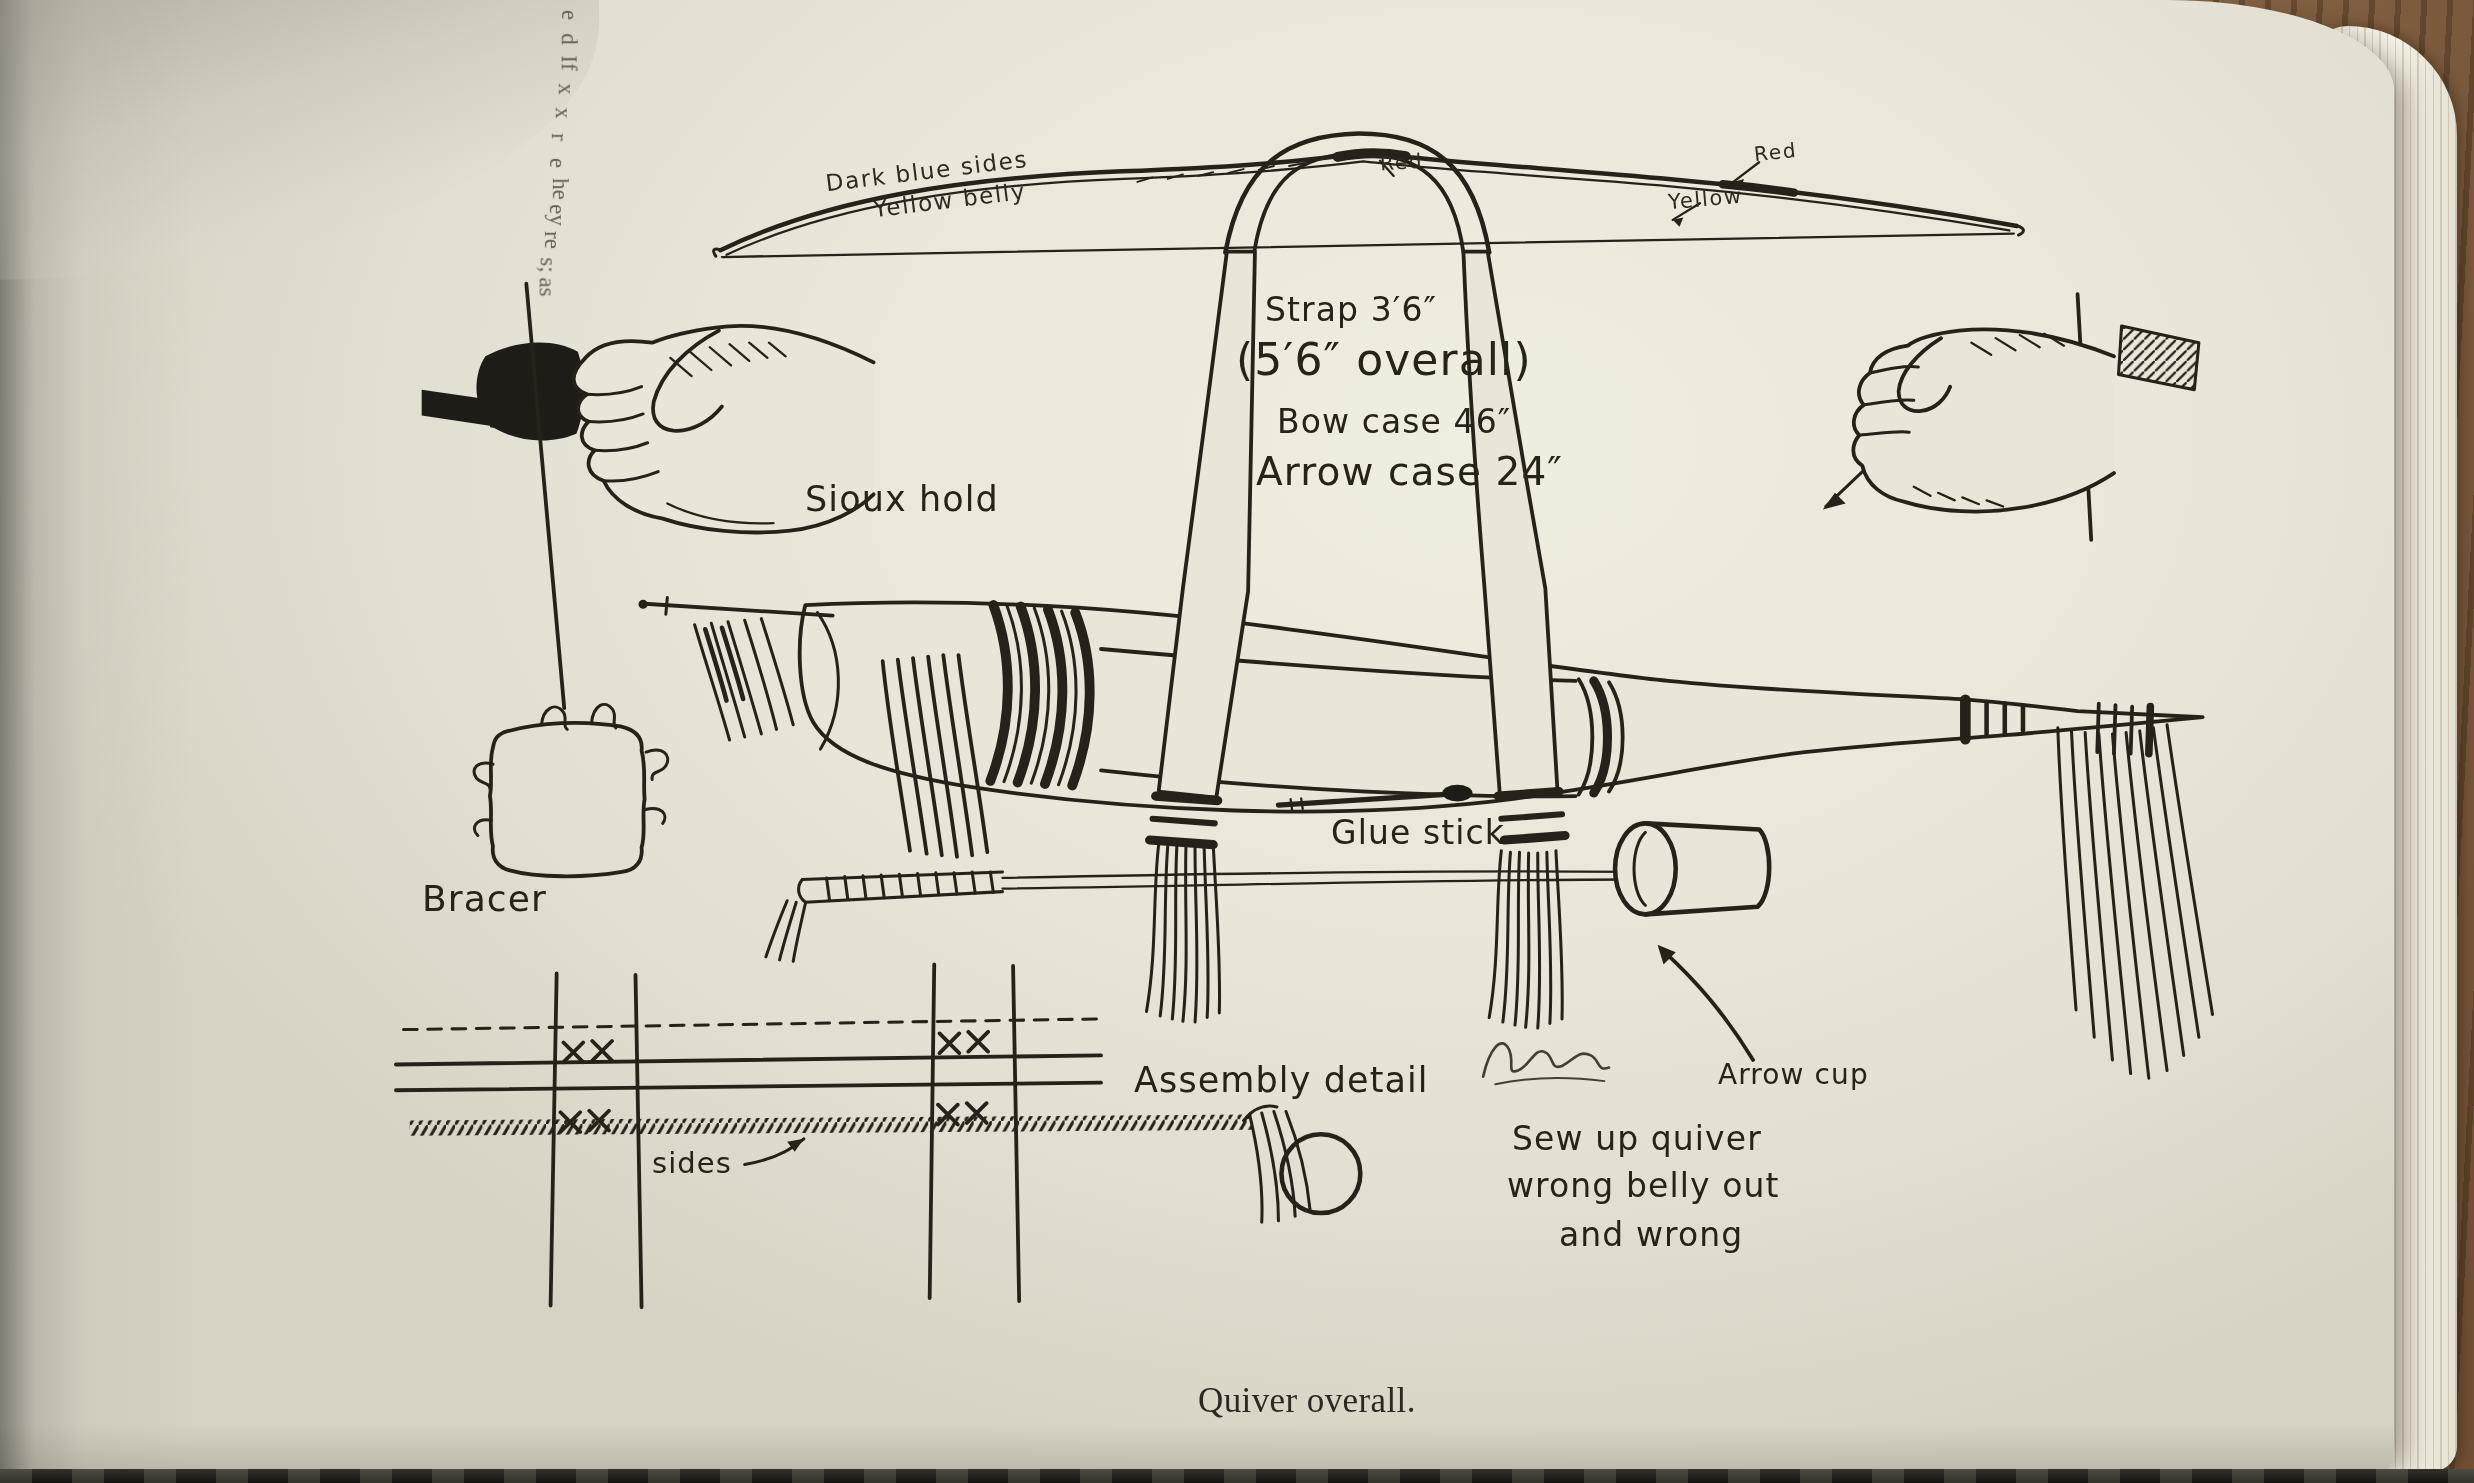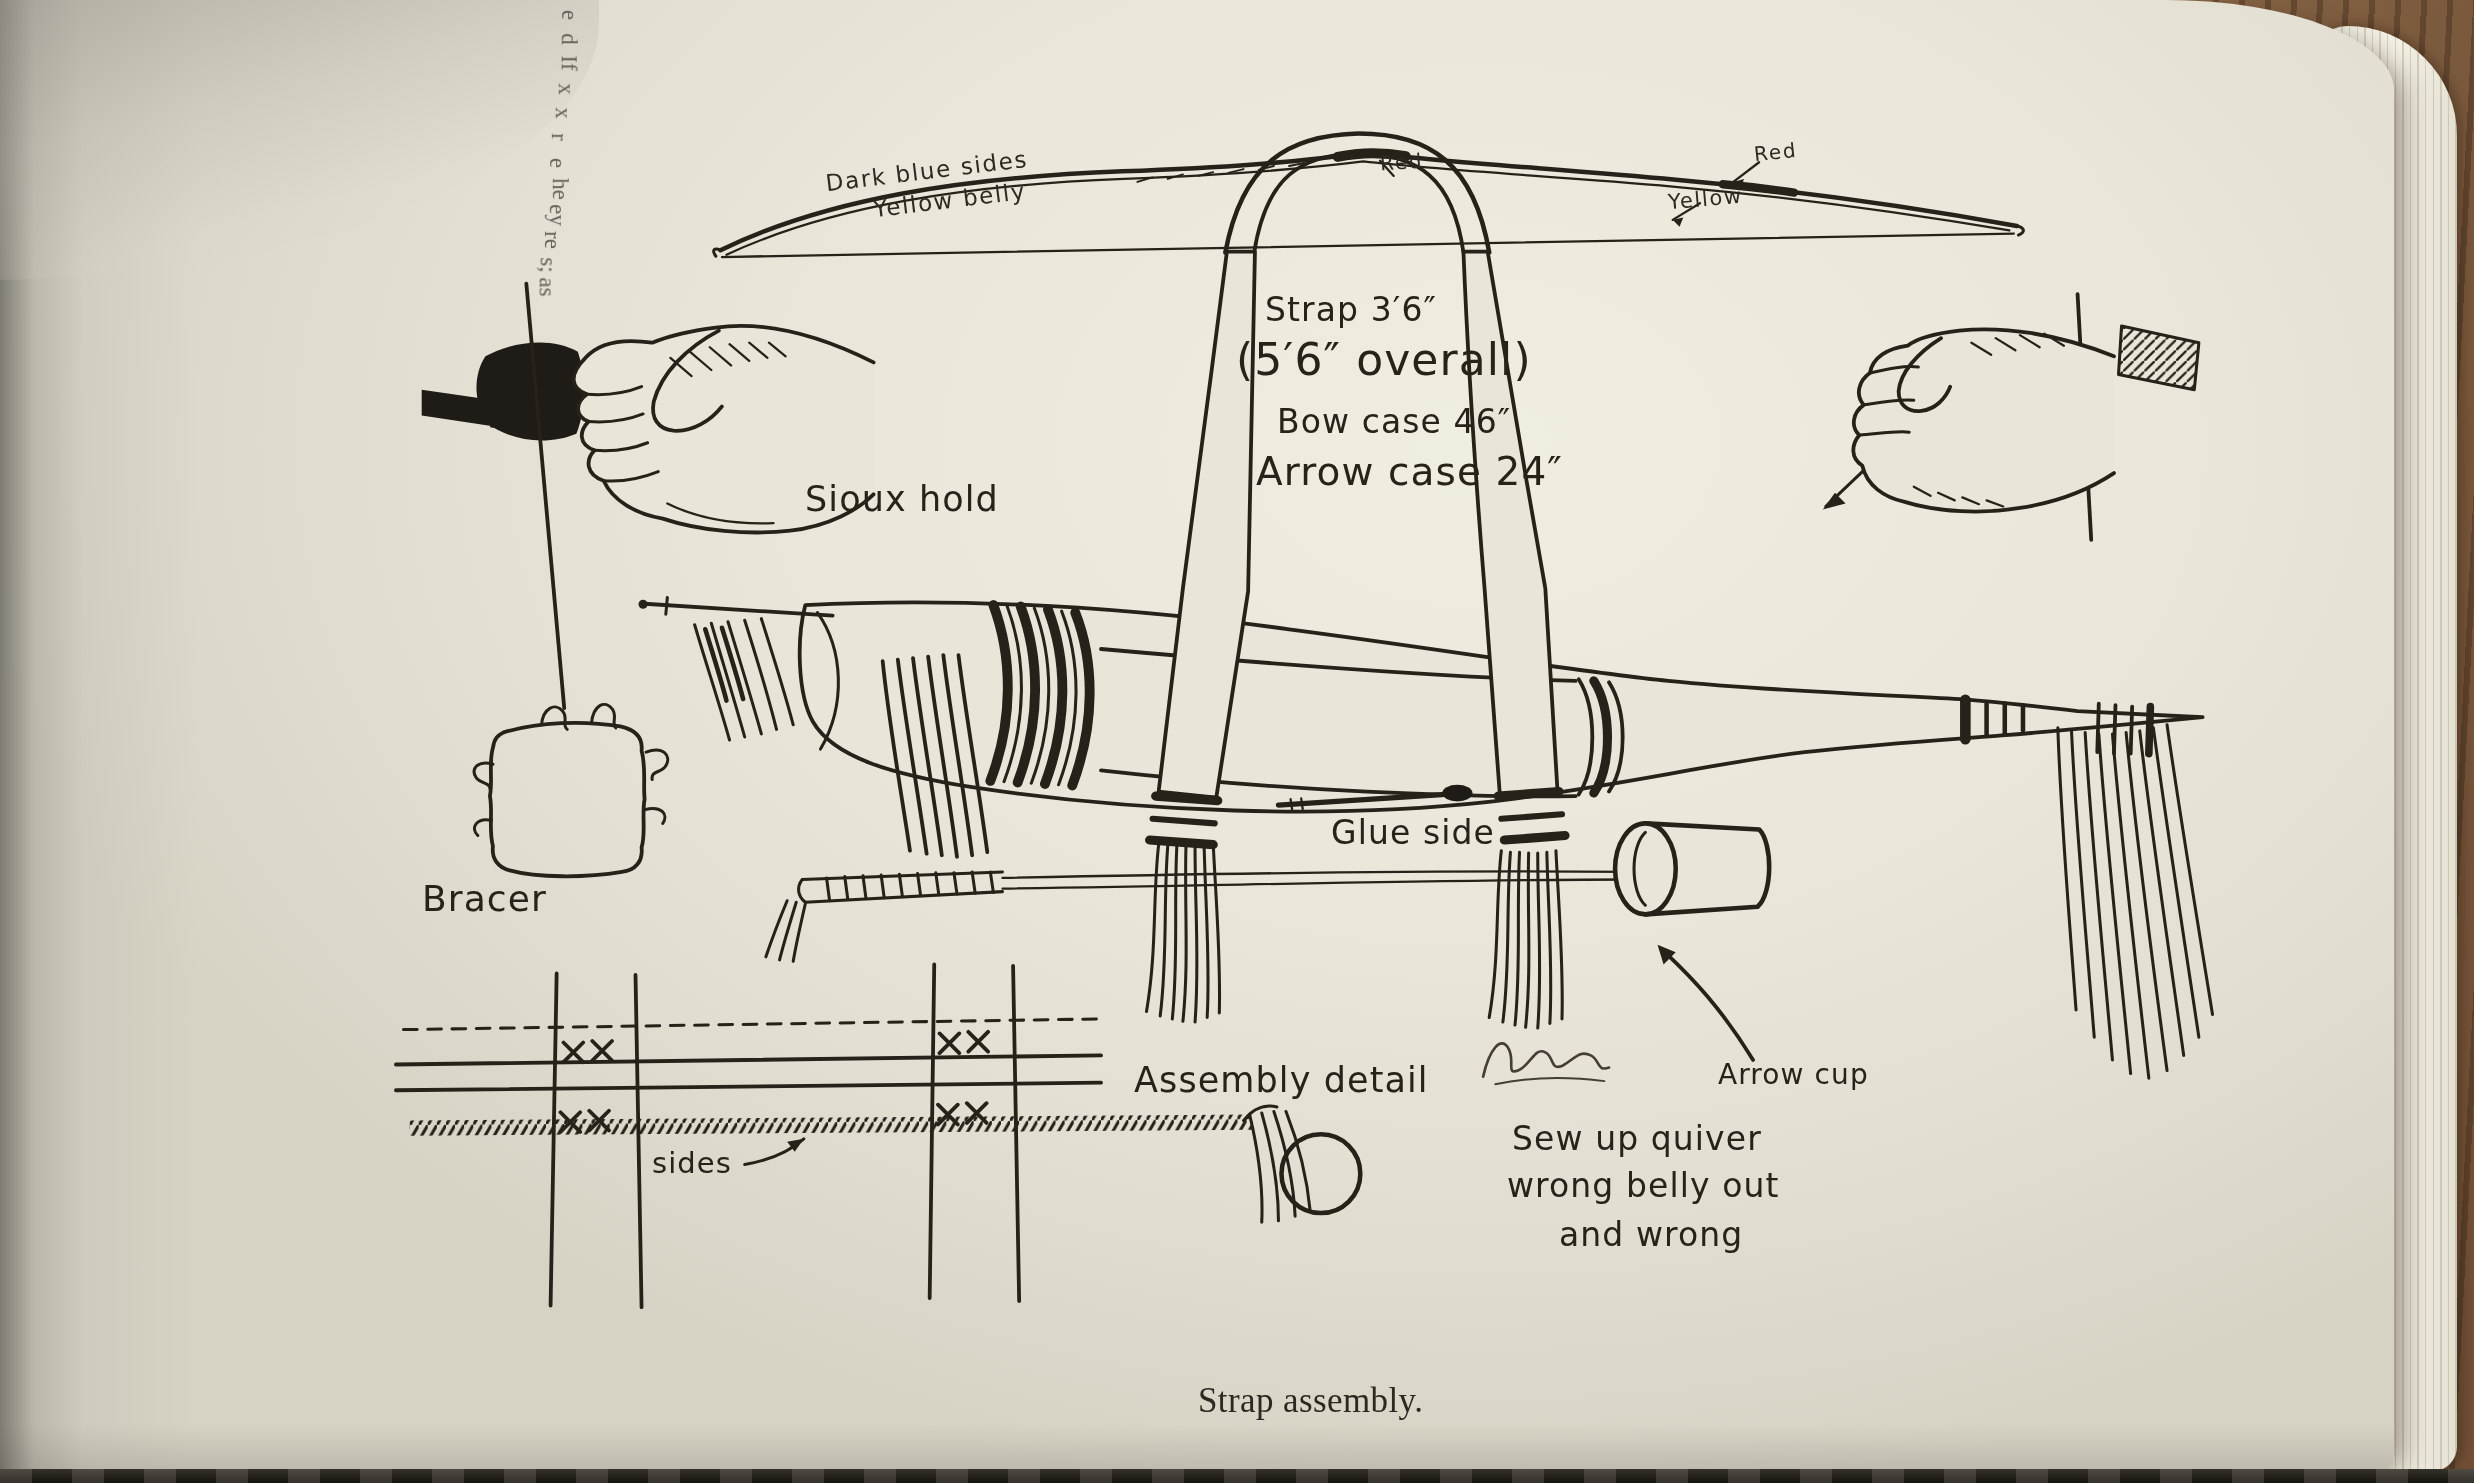--- a/index.html
+++ b/index.html
@@ -293,29 +293,29 @@
     <div class="lbl lbl-sm" style="left:1754px;top:140px;font-size:20px;transform:rotate(-6deg)">Red</div>
     <div class="lbl lbl-sm" style="left:1668px;top:187px;font-size:21px;transform:rotate(-5deg)">Yellow</div>
 
     <div class="lbl" style="left:805px;top:479px;font-size:35px">Sioux hold</div>
 
     <div class="lbl" style="left:1265px;top:290px;font-size:33px">Strap 3′6″</div>
     <div class="lbl" style="left:1236px;top:334px;font-size:44px">(5′6″ overall)</div>
     <div class="lbl" style="left:1277px;top:402px;font-size:33px">Bow case 46″</div>
     <div class="lbl" style="left:1256px;top:449px;font-size:39px">Arrow case 24″</div>
 
-    <div class="lbl" style="left:1331px;top:813px;font-size:33px">Glue side</div>
+    <div class="lbl" style="left:1331px;top:813px;font-size:33px">Glue stick</div>
     <div class="lbl" style="left:422px;top:878px;font-size:36px">Bracer</div>
 
     <div class="lbl" style="left:1134px;top:1060px;font-size:35px">Assembly detail</div>
     <div class="lbl" style="left:1718px;top:1058px;font-size:28px">Arrow cup</div>
     <div class="lbl" style="left:652px;top:1146px;font-size:29px">sides</div>
 
     <div class="lbl" style="left:1512px;top:1119px;font-size:33px">Sew up quiver</div>
     <div class="lbl" style="left:1507px;top:1166px;font-size:33px">wrong belly out</div>
     <div class="lbl" style="left:1559px;top:1215px;font-size:33px">and wrong</div>
 
-    <div class="caption" style="left:1198px;top:1381px;font-size:35px">Strap assembly.</div>
+    <div class="caption" style="left:1198px;top:1381px;font-size:35px">Quiver overall.</div>
   </div>
 
   <div class="bottom-strip"></div>
 </div>
 
 
 </body></html>

